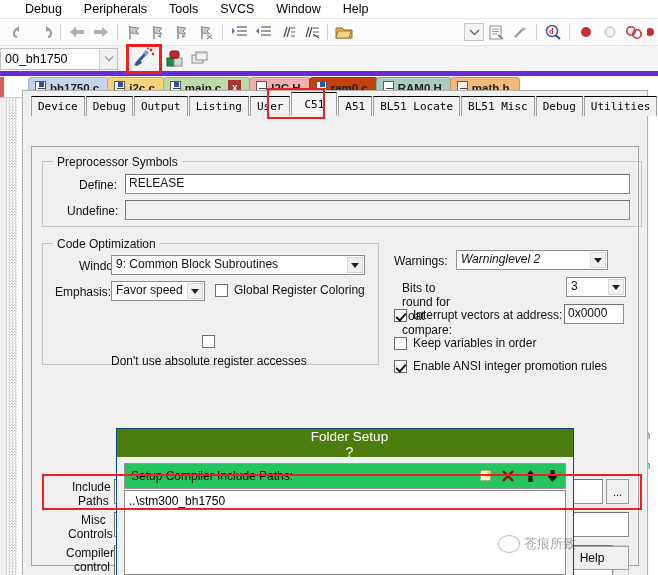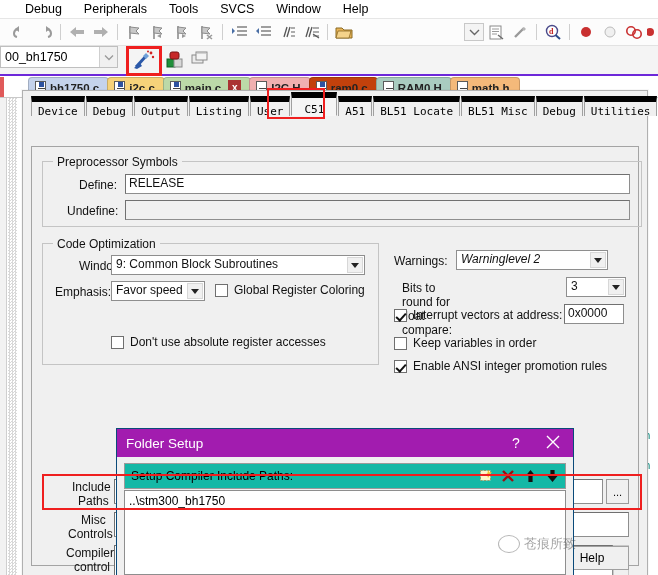--- a/index.html
+++ b/index.html
@@ -29,22 +29,22 @@
     background:#fcfcfc; border-top:1px solid #e6e6e6; border-bottom:1px solid #e2e2e2;
     display:flex; align-items:center;
   }
   #toolbar1 .tb{ width:24px; height:24px; display:flex; align-items:center; justify-content:center; }
   #toolbar1 .sep{ width:1px; height:16px; background:#cfcfcf; margin:0 4px; }
   .spacer{ flex:1 1 auto; }
 
   
   #toolbar2{
     position:absolute; left:0; top:46px; width:658px; height:30px;
-    background:#f4f4f4; border-bottom:2px solid #6d28d9;
-    display:flex; align-items:flex-start;
+    background:#f4f4f4; border-bottom:5px solid #6d28d9;
+    display:flex; align-items:center;
   }
   #projcombo{
     margin-left:0; width:118px; height:22px; background:#fff; border:1px solid #bfbfbf;
     display:flex; align-items:center; font-size:12.5px; padding-left:4px; position:relative;
     overflow:hidden; white-space:nowrap;
   }
   #projcombo .arrowbox{
     position:absolute; right:0; top:0; width:18px; height:20px; background:#f0f0f0;
     border-left:1px solid #cfcfcf; display:flex; align-items:center; justify-content:center;
   }
@@ -117,21 +117,21 @@
     color:#9a9a9a; font-size:15px;
   }
   #tabstrip{
     height:22px; margin:3px 6px 0 8px; display:flex; align-items:flex-end;
     position:relative;
   }
   .otab{
     font-family:"DejaVu Sans Mono", monospace; font-size:11px; color:#000;
     height:20px; line-height:20px; padding:0 6px; background:#f0f0f0;
     border-left:1px solid #a0a0a0; border-right:1px solid #a0a0a0;
-    border-top:6px solid #000000; margin-right:1px; white-space:nowrap;
+    border-top:1px solid #000000; margin-right:1px; white-space:nowrap;
   }
   .otab.first{ }
   .otab.active{
     background:#f5f5f5; height:24px; line-height:24px; font-size:11px;
     border-bottom:1px solid #f5f5f5; position:relative; z-index:3;
     padding:0 12px;
   }
   #c51highlight{
     position:absolute; left:244px; top:-3px; width:58px; height:31px;
     border:2px solid #ef1f1f; z-index:5; pointer-events:none;
@@ -198,29 +198,29 @@
     position:absolute; background:#f0f0f0; border:1px solid #a0a0a0;
     font-size:12px; display:flex; align-items:center; justify-content:center;
   }
 
   
   #folderdlg{
     position:absolute; left:116px; top:428px; width:458px; height:147px;
     background:#f0f0f0; border:1px solid #0a4a7a; border-bottom:none;
   }
   #folderdlg .ftitle{
-    height:28px; background:#a21caf; display:flex; align-items:center;
-    padding-left:9px; color:#fff;
+    height:28px; background:#4d7c0f; display:flex; align-items:center;
+    padding-left:9px; color:#fff;flex-direction:column;
   }
   #folderdlg .ftitle .ft{ flex:1 1 auto; font-size:13.5px; }
   #folderdlg .ftitle .q{ width:34px; text-align:center; font-size:14px; }
   #folderdlg .ftitle .x{ width:40px; text-align:center; font-size:15px; }
   #folderdlg .inner{ position:absolute; left:7px; top:34px; right:7px; bottom:0; }
   #fsHeader{
-    height:26px; background:#14b8a6; border:1px solid #9a9a9a;
+    height:26px; background:#22c55e; border:1px solid #9a9a9a;
     display:flex; align-items:center; padding:0 2px 0 6px; font-size:12px;justify-content:center;
   }
   #fsHeader .hl{ flex:1 1 auto; }
   #fsHeader .tbtn{
     width:22px; height:20px; display:flex; align-items:center; justify-content:center;
     border:1px solid transparent;
   }
   #fsList{
     position:absolute; left:0; right:0; top:27px; bottom:0;
     background:#fff; border:1px solid #8e8e8e; padding:3px 0 0 4px; font-size:12px;
@@ -552,21 +552,21 @@
             <i></i>
           </span>
       </div>
 
       <div class="cb" style="left:172px; top:39px;">
         <span class="box"></span>
         <span>Global Register Coloring</span>
       </div>
 
 
-      <div class="cb" style="left:68px; top:91px;">
+      <div class="cb" style="left:68px; top:91px;flex-direction:column;">
         <span class="box"></span>
         <span>Don't use absolute register accesses</span>
       </div>
     </div>
 
     <div style="position:absolute; left:362px; top:103px;">
       <div class="lbl" style="left:0; top:4px;">Warnings:</div>
       <div class="combo" style="left:62px; top:0px; width:152px; height:20px;font-style:italic;">
         <span>Warninglevel 2</span>
         <span class="btn">

